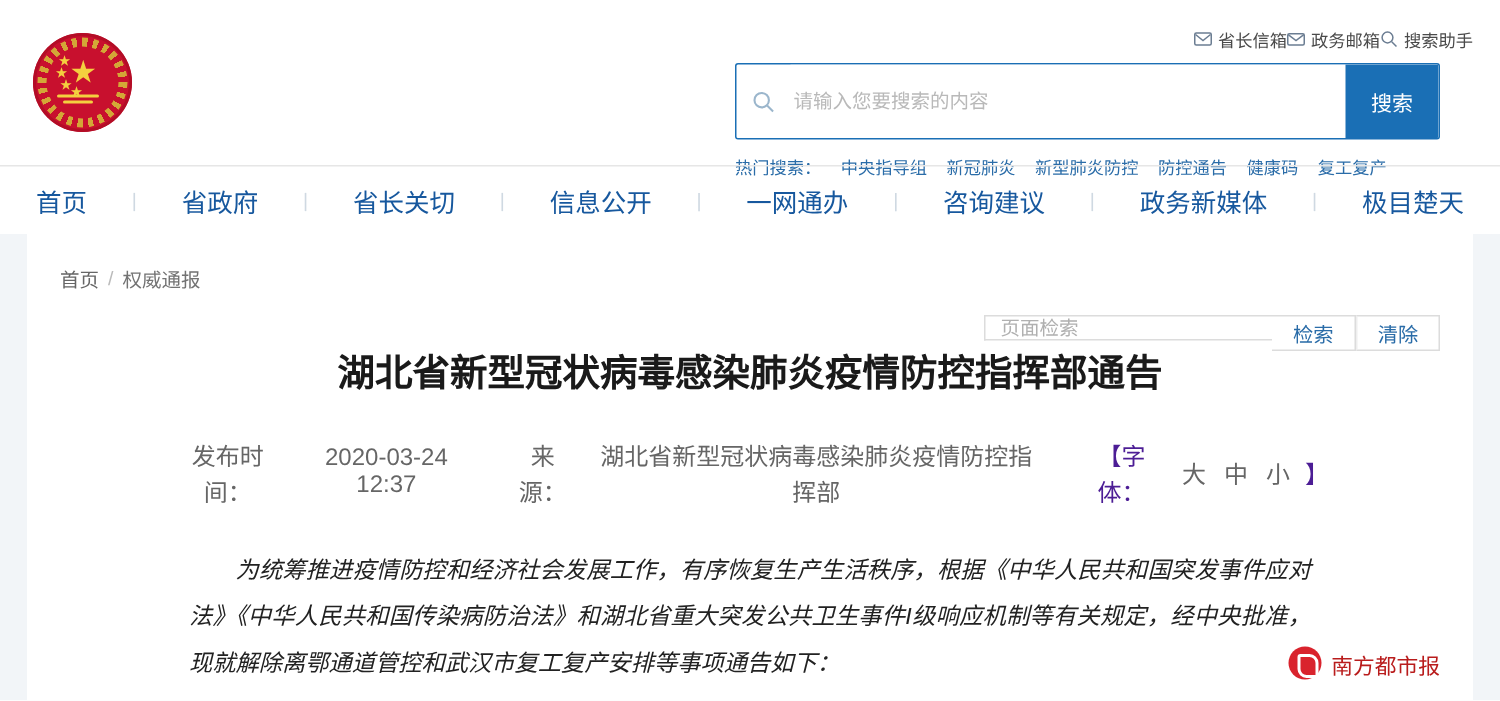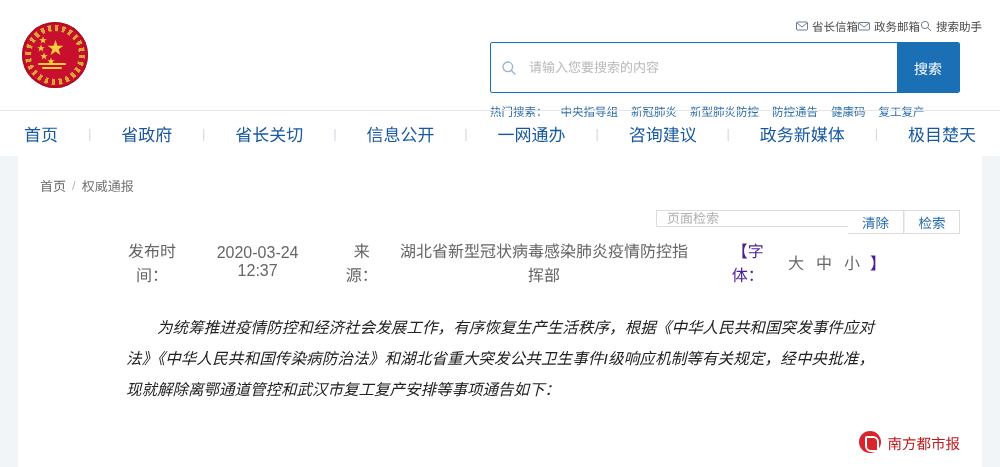--- a/index.html
+++ b/index.html
@@ -434,26 +434,27 @@
 
       <div class="crumb-row">
         <div class="crumbs">
           <a>首页</a>
           <span class="crumb-slash">/</span>
           <span class="crumb-cur">权威通报</span>
         </div>
 
         <div class="page-search">
           <input class="ps-input" type="text" placeholder="页面检索" style="">
+          <button class="ps-btn">检索</button>
           <button class="ps-btn">清除</button>
-          <button class="ps-btn">检索</button>
         </div>
       </div>
 
       <div class="article">
+        <h1 class="article-title">湖北省新型冠状病毒感染肺炎疫情防控指挥部通告</h1>
 
         <div class="meta-row">
           <span>发布时间：</span>
           <span>2020-03-24 12:37</span>
           <span class="sep"></span>
           <span>来源：</span>
           <span>湖北省新型冠状病毒感染肺炎疫情防控指挥部</span>
           <span class="sep"></span>
           <span class="font-ctl">【字体：</span>
           <span class="font-size-link">大</span>

